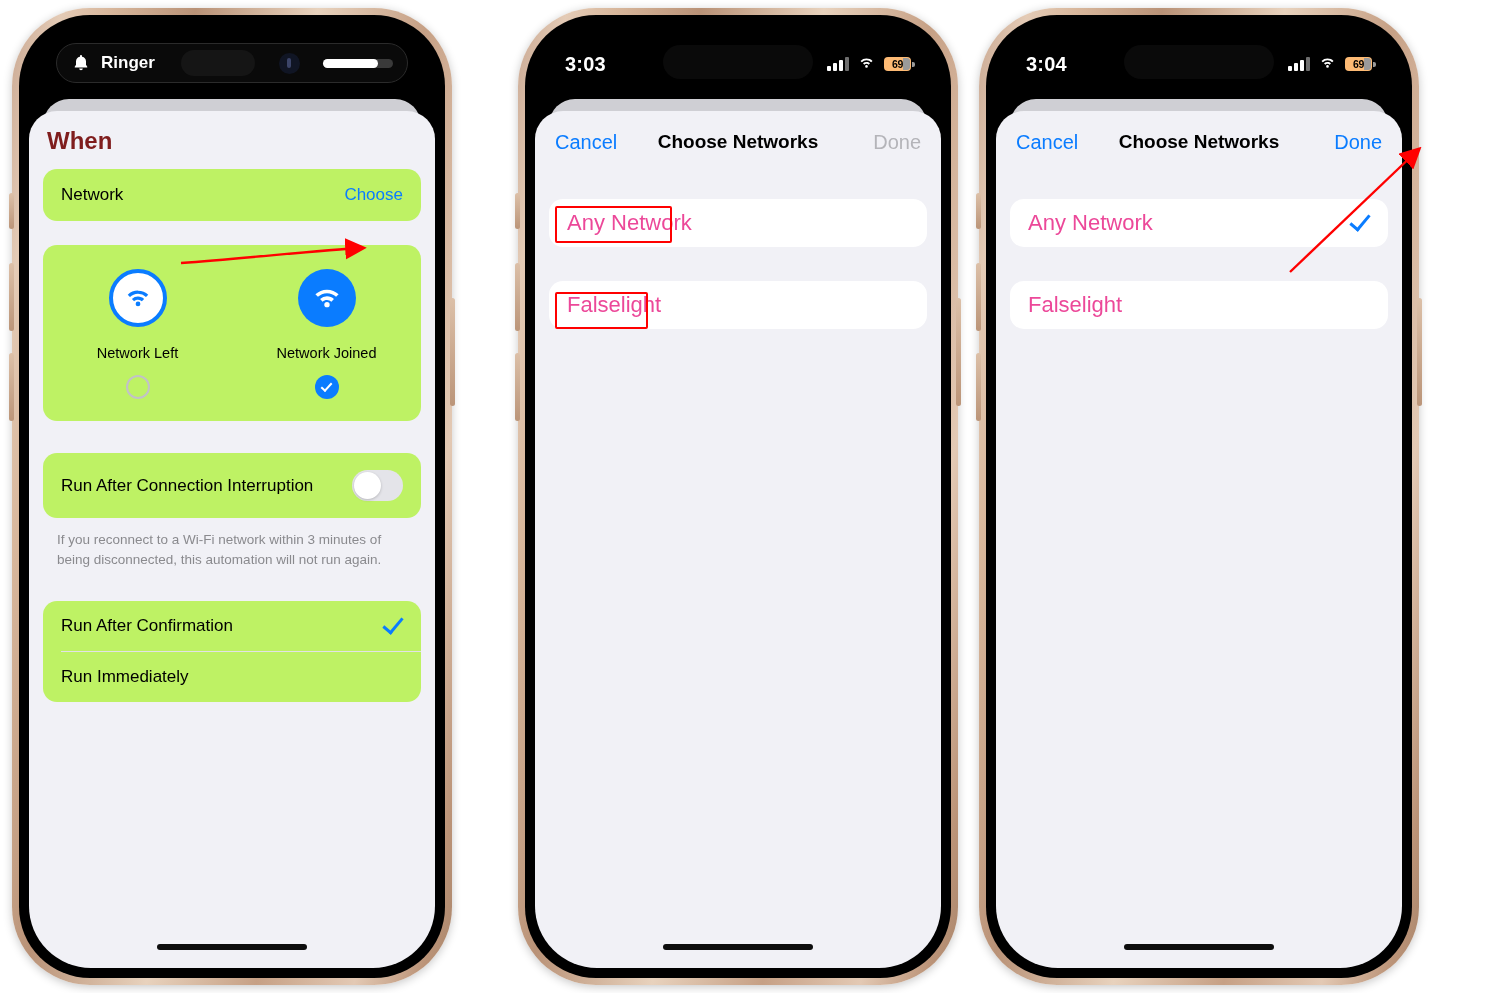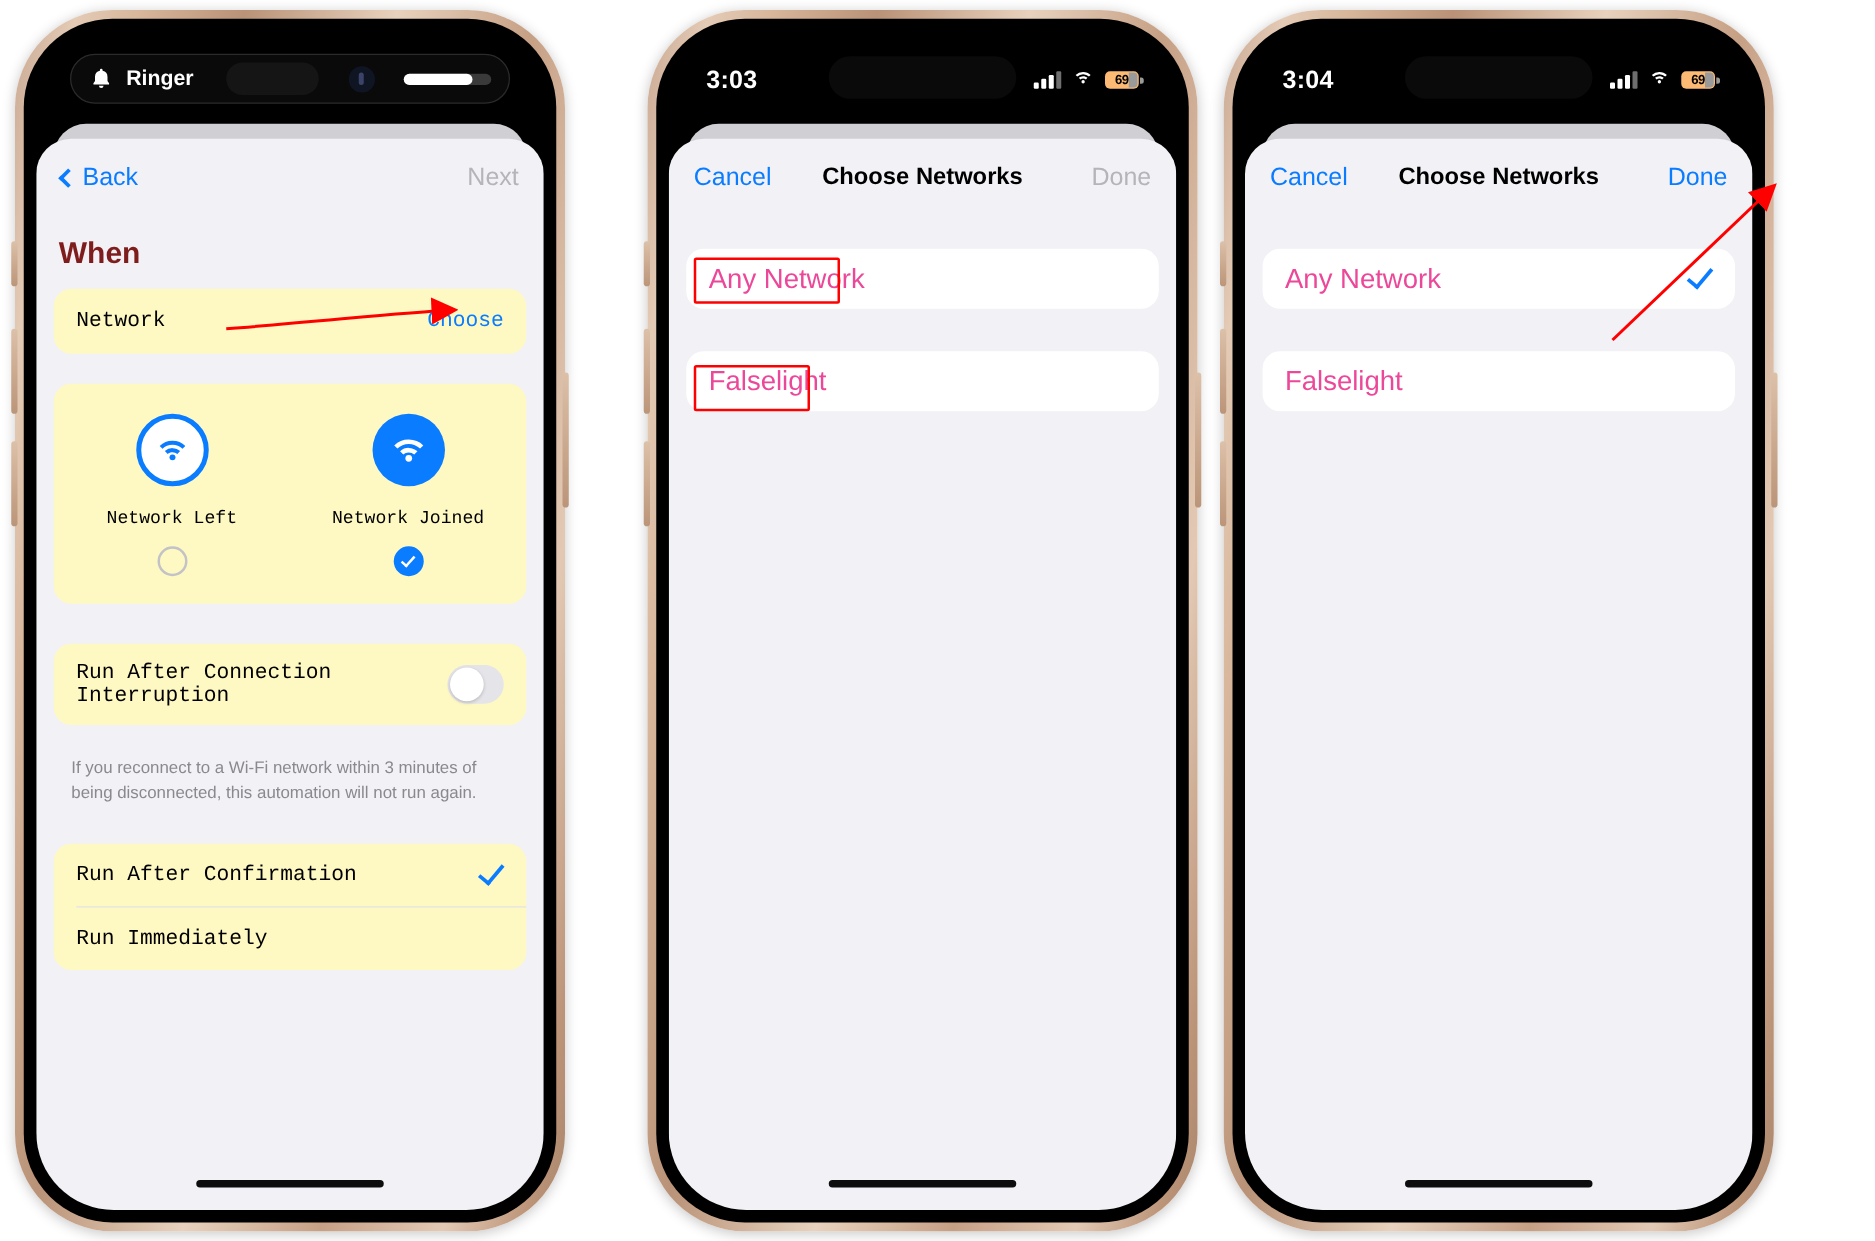--- a/index.html
+++ b/index.html
@@ -106,21 +106,21 @@
   .chev{ width:11px; height:11px; border-left:3px solid #0a7cff; border-bottom:3px solid #0a7cff;
          transform:rotate(45deg); margin-right:2px; }
   .nav-title{ position:absolute; left:0; right:0; text-align:center; font-size:19px; font-weight:700; color:#000; pointer-events:none; }
   .nav-right{ font-size:20px; position:relative; z-index:2; }
   .nav-right.enabled{ color:#0a7cff; }
   .nav-right.disabled{ color:#b4b4b9; }
 
   .body{ position:relative; padding:0 14px; }
   .section-title{ font-size:24px; font-weight:700; color:#7f1d1d; margin:16px 0 14px 4px; }
 
-  .card{ background:#fef9c3; border-radius:14px;font-family:Liberation Mono, monospace; }
+  .card{ background:#bef264; border-radius:14px; }
   .card + .card{ margin-top:16px; }
 
   .row{ display:flex; align-items:center; justify-content:space-between; padding:0 18px; height:52px; }
   .row-label{ font-size:17px; color:#000; }
   .row-action{ font-size:17px; color:#0a7cff; }
   .divider{ height:1px; background:#e2e2e6; margin-left:18px; }
 
   .check{ width:20px; height:11px; border-left:3px solid #0a7cff; border-bottom:3px solid #0a7cff;
           transform:rotate(-50deg); margin-bottom:5px; }
 
@@ -135,21 +135,21 @@
           display:flex; align-items:center; justify-content:center; }
   .radio.on{ background:#0a7cff; }
   .radio.off{ border:2px solid #c2c2c7; background:transparent; }
   .radio .tick{ width:11px; height:6px; border-left:2.4px solid #fff; border-bottom:2.4px solid #fff;
                 transform:rotate(-48deg); margin-bottom:3px; }
 
   .toggle{ width:51px; height:31px; border-radius:16px; background:#e4e4e9; position:relative; }
   .toggle .knob{ position:absolute; left:2px; top:2px; width:27px; height:27px; border-radius:50%;
                  background:#fff; box-shadow:0 1px 3px rgba(0,0,0,.2); }
 
-  .footnote{ font-size:13.5px; line-height:1.45; color:#8a8a8e; padding:24px 18px 14px 14px; }
+  .footnote{ font-size:13.5px; line-height:1.45; color:#8a8a8e; padding:12px 18px 14px 14px; }
 
   .list-row{ display:flex; align-items:center; justify-content:space-between;
              background:#fff; border-radius:14px; height:48px; padding:0 18px; }
   .list-row + .list-row{ margin-top:34px; }
   .list-label{ font-size:22px; color:#ec4899; }
 
   .home-ind{
     position:absolute; left:50%; transform:translateX(-50%); bottom:18px;
     width:150px; height:6px; border-radius:3px; background:#0d0d0d;
   }
@@ -184,27 +184,20 @@
             </span>
           <span class="slider">
               <em></em>
             </span>
         </div>
       </div>
 
       <div class="sheet-back"></div>
       <div class="sheet">
 
-        <div class="navbar">
-          <div class="nav-left">
-            <span class="chev"></span>
-            <span>Back</span>
-          </div>
-          <div class="nav-right disabled">Next</div>
-        </div>
 
         <div class="body">
           <div class="section-title">When</div>
 
           <div class="card">
             <div class="row">
               <span class="row-label">Network</span>
               <span class="row-action">Choose</span>
             </div>
           </div>

